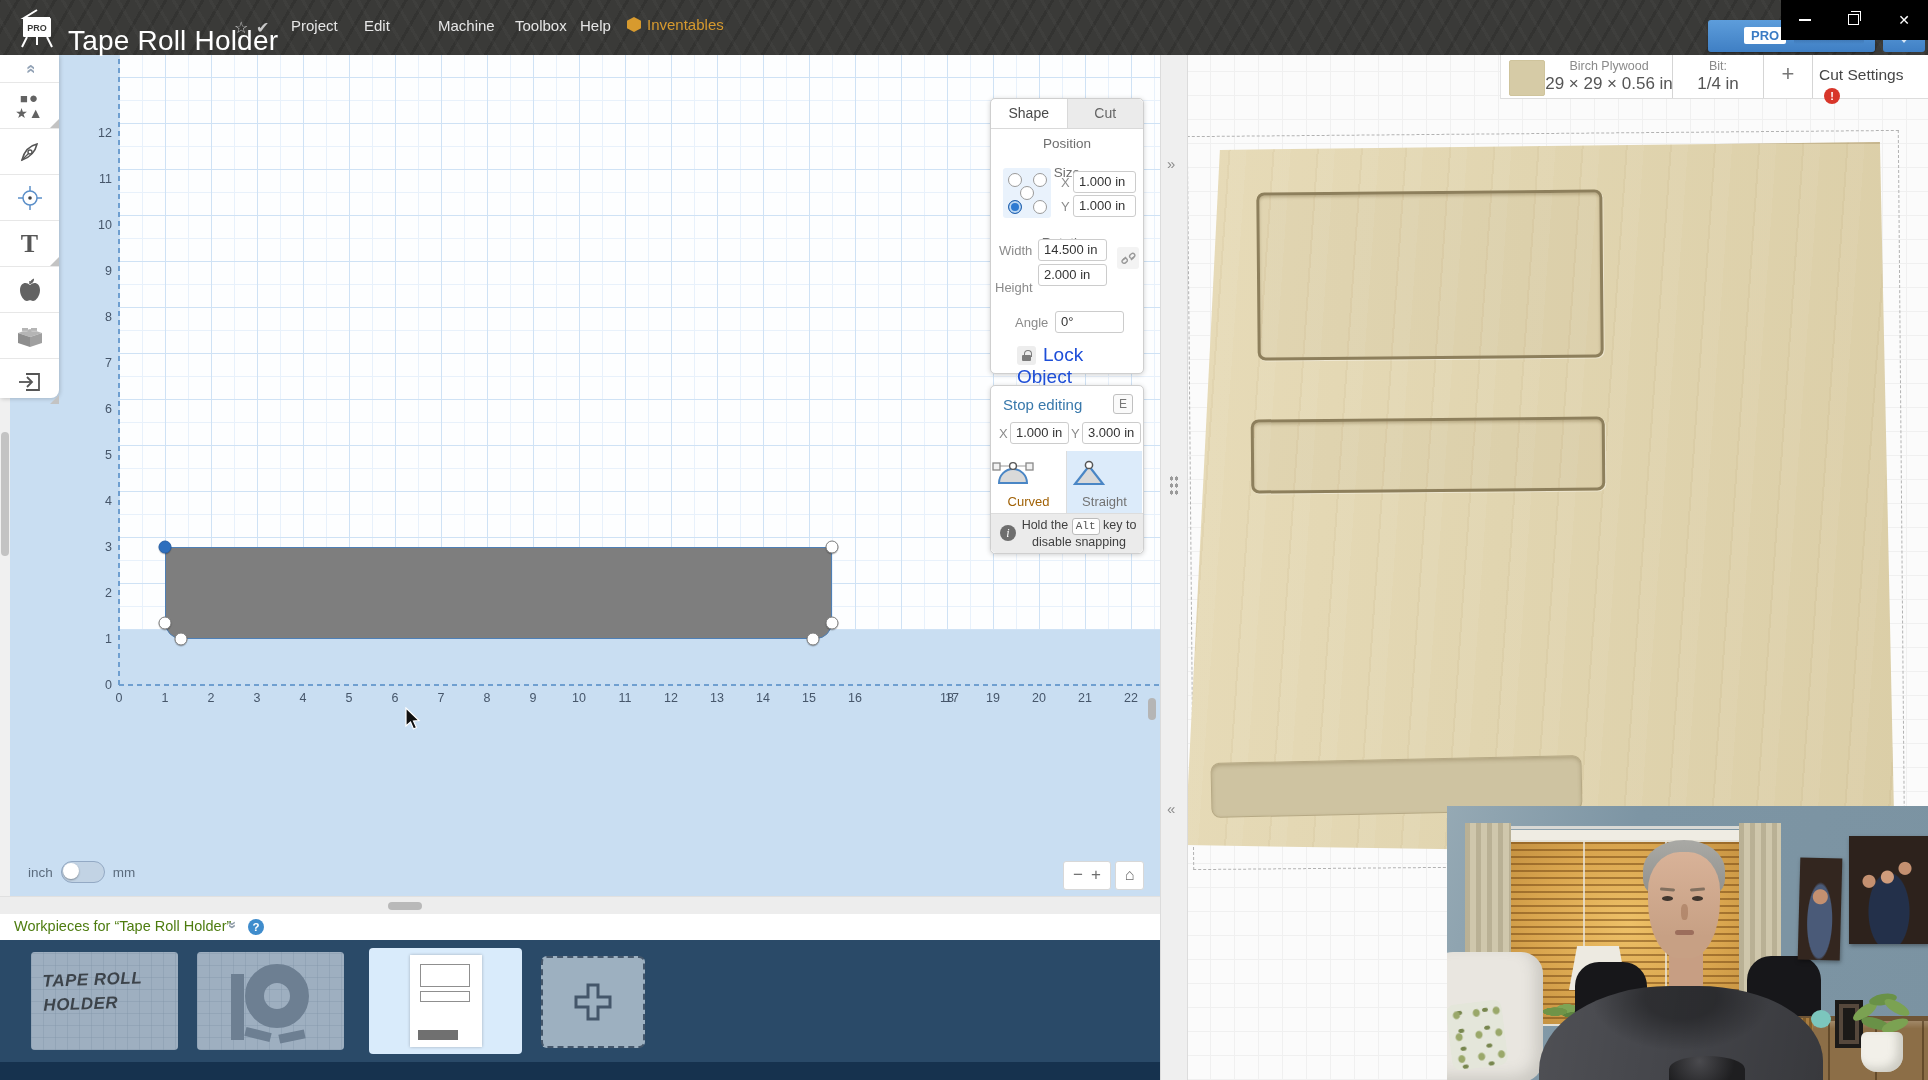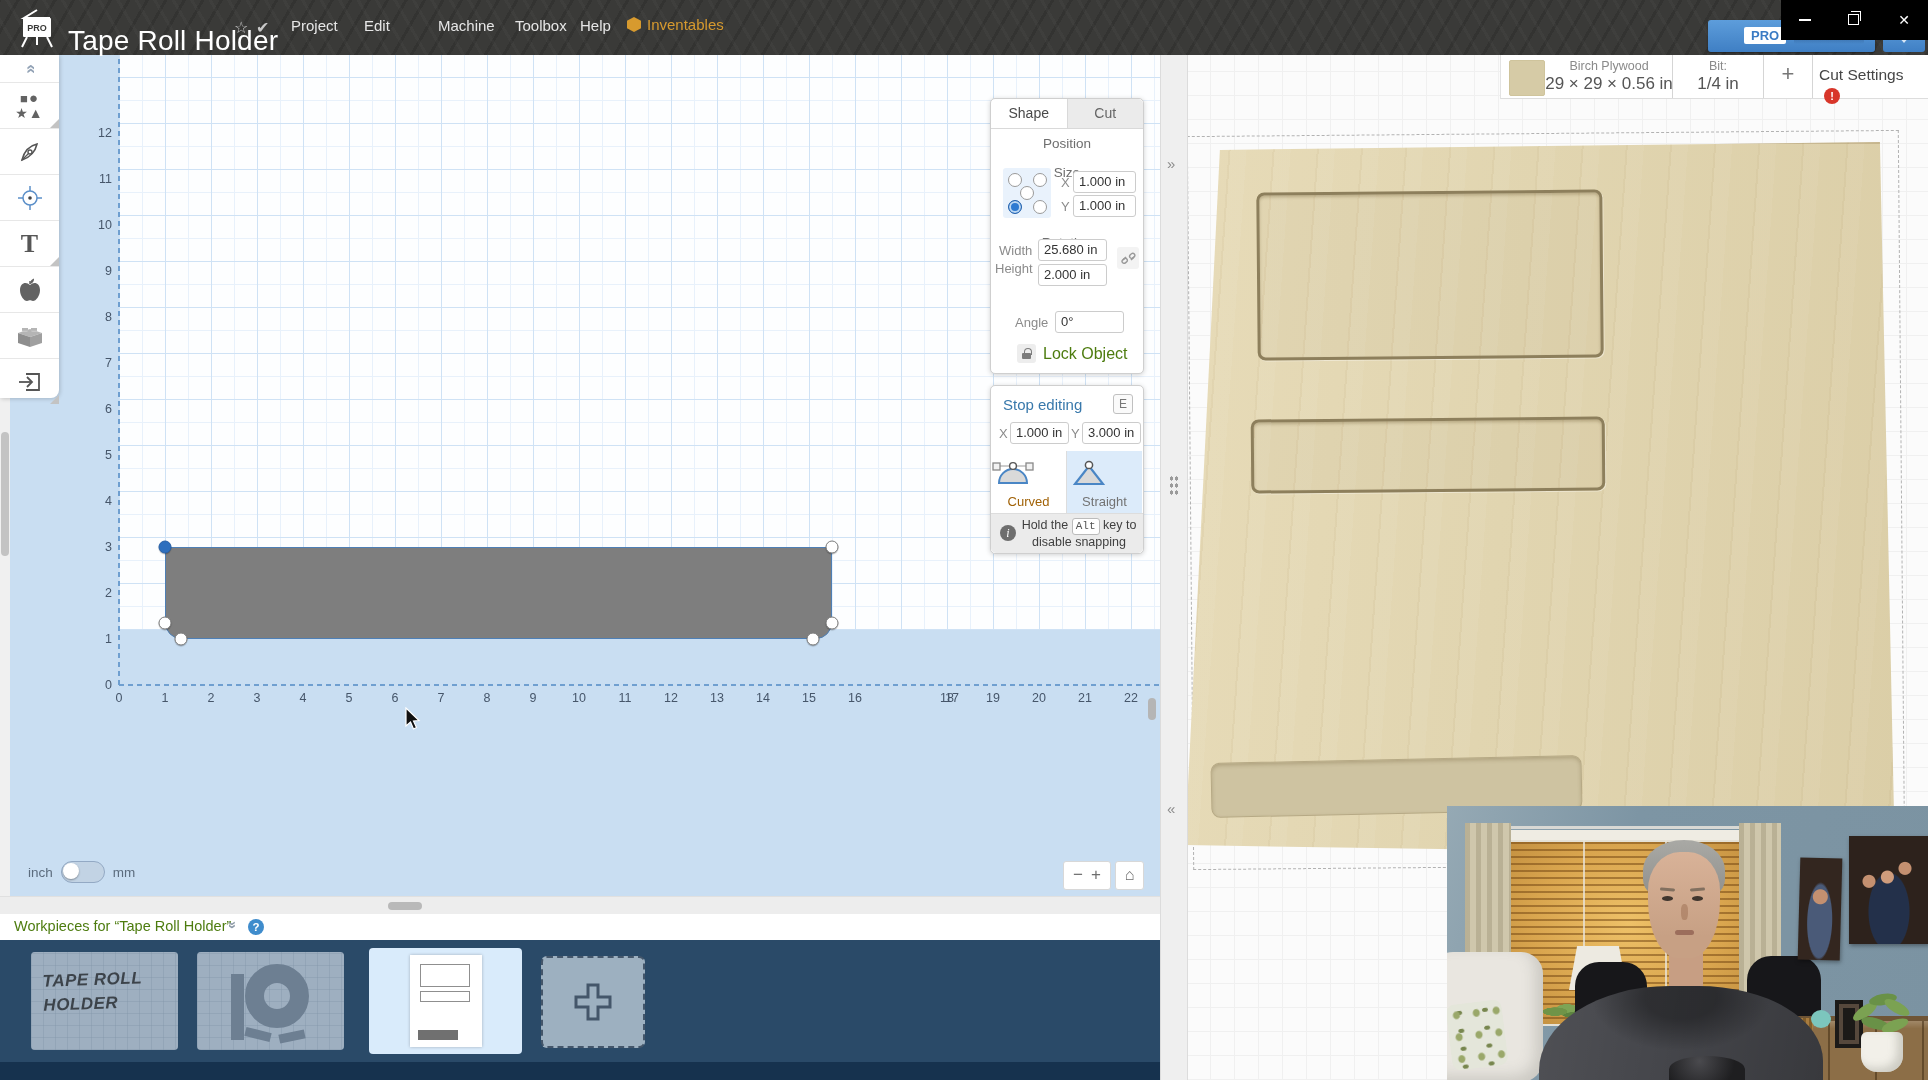--- a/index.html
+++ b/index.html
@@ -103,21 +103,21 @@
   .fld-label{position:absolute;font-size:13px;color:#8b8b8b;}
   .fld{position:absolute;height:20px;border:1px solid #ccc;border-radius:3px;font-size:13px;color:#333;
     line-height:20px;padding-left:5px;overflow:hidden;white-space:nowrap;background:#fff;}
   #unlink-btn{position:absolute;right:4px;top:148px;width:22px;height:22px;background:#f3f3f3;border-radius:3px;
     display:flex;align-items:center;justify-content:center;}
   #lock-row{position:absolute;left:26px;top:245px;height:20px;}
   #lock-btn{display:inline-block;position:relative;width:19px;height:19px;background:#ededed;border-radius:3px;vertical-align:middle;}
   #lock-btn .body{position:absolute;left:5px;top:9px;width:9px;height:6px;background:#7c7c7c;border-radius:1px;}
   #lock-btn .shackle{position:absolute;left:6.5px;top:4px;width:6px;height:6px;border:1.5px solid #7c7c7c;border-bottom:none;
     border-radius:4px 4px 0 0;}
-  #lock-label{font-size:16px;color:#4d7c0f;margin-left:7px;vertical-align:middle;}
+  #lock-label{font-size:19px;color:#1d4ed8;margin-left:7px;vertical-align:middle;}
 
   #edit-panel{left:990px;top:385px;width:152px;height:167px;}
   #stop-editing{position:absolute;left:12px;top:10px;font-size:15px;color:#3878ab;}
   #key-e{position:absolute;right:10px;top:8px;width:18px;height:18px;border:1px solid #c0c0c0;border-radius:3px;
     background:#fafafa;color:#777;font-size:12px;text-align:center;line-height:18px;}
   .vbtn{position:absolute;top:65px;width:75px;height:63px;text-align:center;}
   .vbtn .cap{position:absolute;bottom:5px;width:100%;font-size:13px;}
   #btn-curved{left:0;}
   #btn-straight{left:76px;background:#dcebfa;}
   #btn-curved .cap{color:#a16207;}
@@ -416,22 +416,22 @@
       <span class="anch" style="left:17px;top:18px;"></span>
       <span class="anch sel" style="left:5px;top:32px;"></span>
       <span class="anch" style="left:30px;top:32px;"></span>
     </div>
     <span class="fld-label" style="left:70px;top:76px;">X</span>
     <div class="fld" style="left:82px;top:72px;width:56px;">1.000 in</div>
     <span class="fld-label" style="left:70px;top:100px;">Y</span>
     <div class="fld" style="left:82px;top:96px;width:56px;">1.000 in</div>
     <div class="sec-label" style="margin-top:14px;">Size</div>
     <span class="fld-label" style="left:8px;top:144px;">Width</span>
-    <div class="fld" style="left:47px;top:140px;width:62px;">25.680 in</div>
-    <span class="fld-label" style="left:4px;top:162px;">Height</span>
+    <div class="fld" style="left:47px;top:140px;width:62px;">14.500 in</div>
+    <span class="fld-label" style="left:4px;top:181px;">Height</span>
     <div class="fld" style="left:47px;top:165px;width:62px;">2.000 in</div>
     <div id="unlink-btn">
       <svg width="15" height="15" viewBox="0 0 15 15" class="icon-svg">
         <path d="M2,9 L5,6 M10,9 L13,6" stroke="#999" stroke-width="1.6" fill="none"></path>
         <rect x="1" y="8" width="5.5" height="4" rx="2" transform="rotate(-40 3.5 10)" fill="none" stroke="#999" stroke-width="1.4"></rect>
         <rect x="8.5" y="3" width="5.5" height="4" rx="2" transform="rotate(-40 11 5)" fill="none" stroke="#999" stroke-width="1.4"></rect>
       </svg>
     </div>
     <div class="sec-label" style="margin-top:55px;">Rotation</div>
     <span class="fld-label" style="left:24px;top:216px;">Angle</span>

